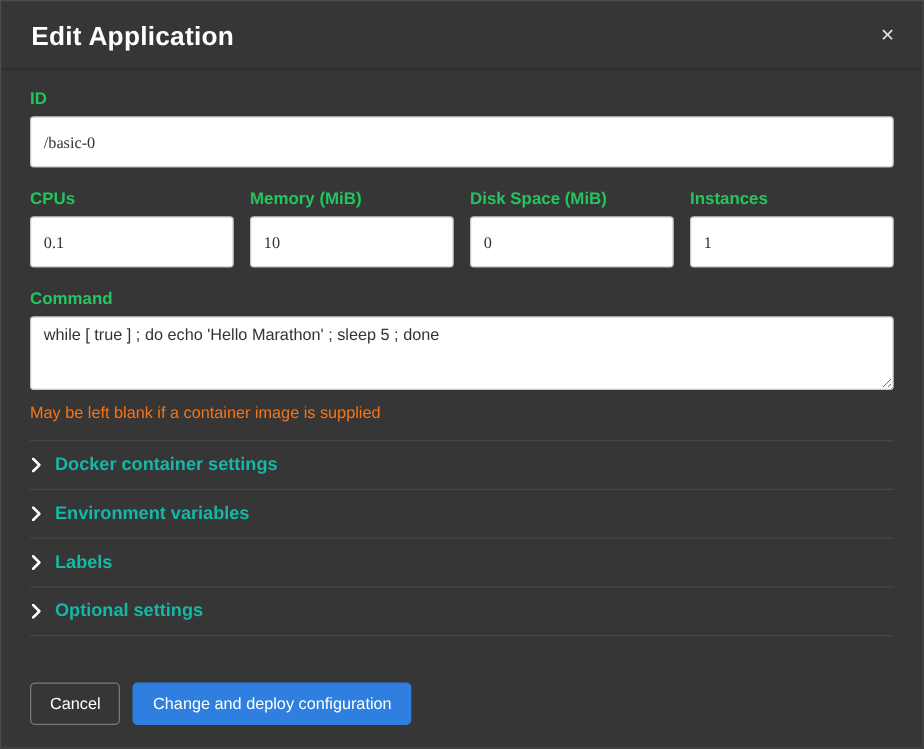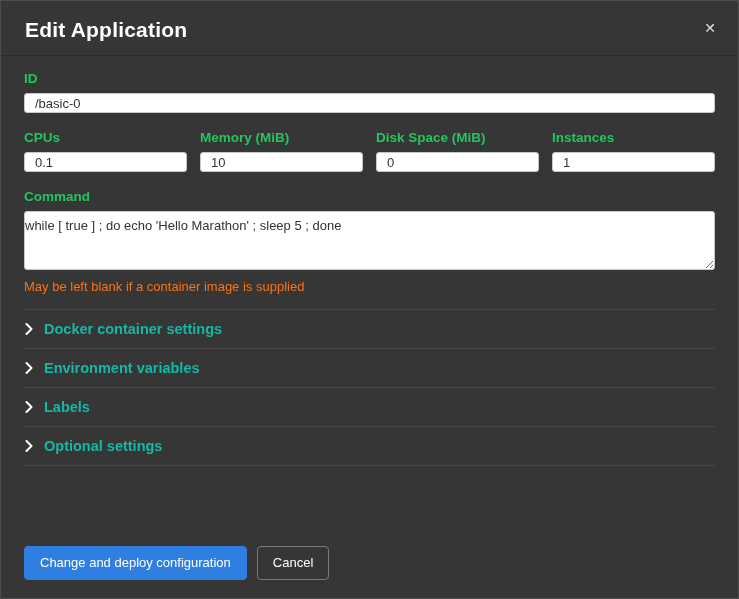--- a/index.html
+++ b/index.html
@@ -45,43 +45,43 @@
   }
   .field-label {
     display: block;
     color: #22c55e;
     font-size: 13.5px;
     font-weight: bold;
     margin-bottom: 7px;
   }
   .text-input {
     width: 100%;
-    height: 20px;
+    height: 41px;
     background: #ffffff;
     border: 1px solid #c8c8c8;
     border-radius: 3px;
     padding: 5px 10px;
     font-size: 13px;
     color: #333333;
-    font-family: Liberation Sans, sans-serif;
+    font-family: Liberation Serif, serif;
   }
   .field-row {
     display: flex;
     gap: 13px;
     margin-top: 17px;
   }
   .field-col { flex: 1 1 0; }
   .command-group { margin-top: 17px; }
   .command-textarea {
     width: 100%;
     height: 59px;
     background: #ffffff;
     border: 1px solid #c8c8c8;
     border-radius: 3px;
-    padding: 6px 0;
+    padding: 6px 10px;
     font-size: 13px;
     color: #333333;
     resize: vertical;
     font-family: "Liberation Sans", sans-serif;
   }
   .help-text {
     color: #f97316;
     font-size: 13px;
     margin-top: 5px;
   }
@@ -207,17 +207,17 @@
             </svg>
         </span>
         <span class="accordion-label">Optional settings</span>
       </div>
 
     </div>
 
   </div>
 
   <div class="modal-footer">
+    <button class="btn btn-secondary">Cancel</button>
     <button class="btn btn-primary">Change and deploy configuration</button>
-    <button class="btn btn-secondary">Cancel</button>
   </div>
 
 </div>
 
 </body></html>

